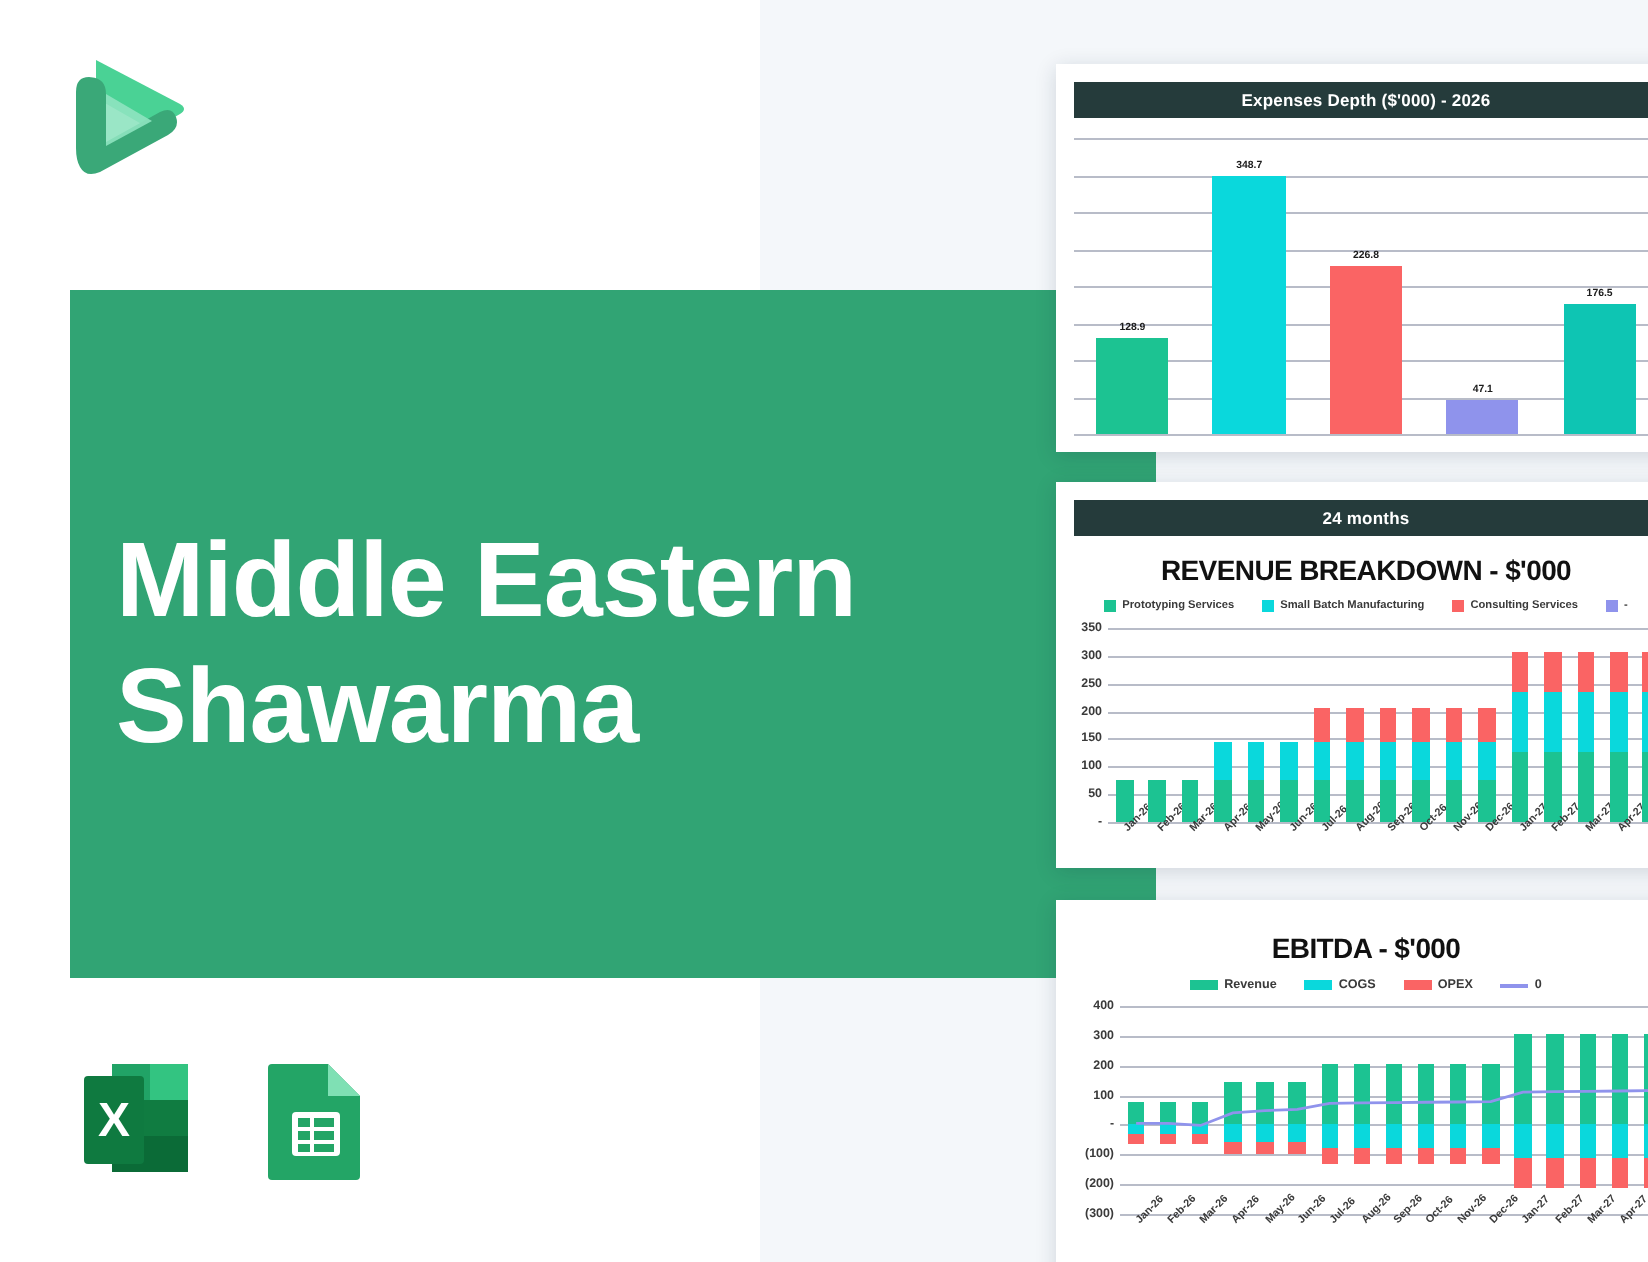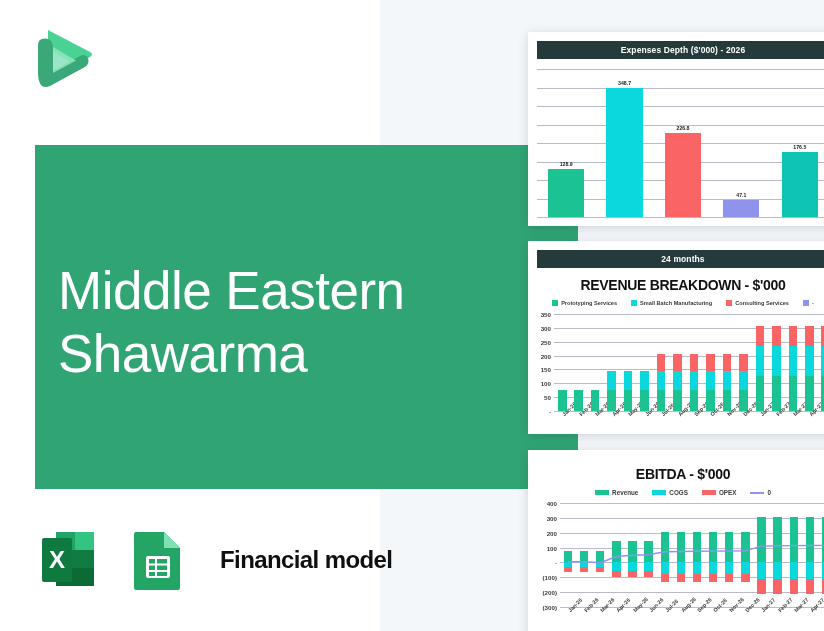--- a/index.html
+++ b/index.html
@@ -42,21 +42,21 @@
   
   #title-block {
     position: absolute; left: 35px; top: 145px;
     width: 543px; height: 344px;
     background: #31a474;
   }
   #title-text {
     position: absolute; left: 58px; top: 259px;
     width: 440px;
     color: #ffffff;
-    font-size: 53px; line-height: 63px; font-weight: 400;
+    font-size: 53px; line-height: 63px; font-weight: 700;
     letter-spacing: -0.5px;
     white-space: pre-line;
   }
 
   
   #footer-row {
     position: absolute; left: 34px; top: 524px;
     display: flex; align-items: center; gap: 16px;
   }
   .file-icon { width: 72px; height: 72px; display: block; }
@@ -167,21 +167,20 @@
       <path d="M42 8 l16 16 H42 z" fill="#7fe0b4"></path>
       <rect x="24" y="32" width="24" height="22" rx="2" fill="#ffffff"></rect>
       <rect x="27" y="35" width="6" height="4.5" fill="#23a566"></rect>
       <rect x="35" y="35" width="10" height="4.5" fill="#23a566"></rect>
       <rect x="27" y="41.5" width="6" height="4.5" fill="#23a566"></rect>
       <rect x="35" y="41.5" width="10" height="4.5" fill="#23a566"></rect>
       <rect x="27" y="48" width="6" height="4" fill="#23a566"></rect>
       <rect x="35" y="48" width="10" height="4" fill="#23a566"></rect>
     </svg>
   </span>
-  <span id="footer-label">Financial model</span>
 </div>
 
 <div class="chart-card" id="card-expenses">
   <div class="card-titlebar">Expenses Depth ($'000) - 2026</div>
   <div class="plot" id="plot-expenses" style="height:148px; margin-top:10px;">
       <div class="gridline" style="top: 0px;"></div>
       <div class="gridline" style="top: 18.5px;"></div>
       <div class="gridline" style="top: 37px;"></div>
       <div class="gridline" style="top: 55.5px;"></div>
       <div class="gridline" style="top: 74px;"></div>

